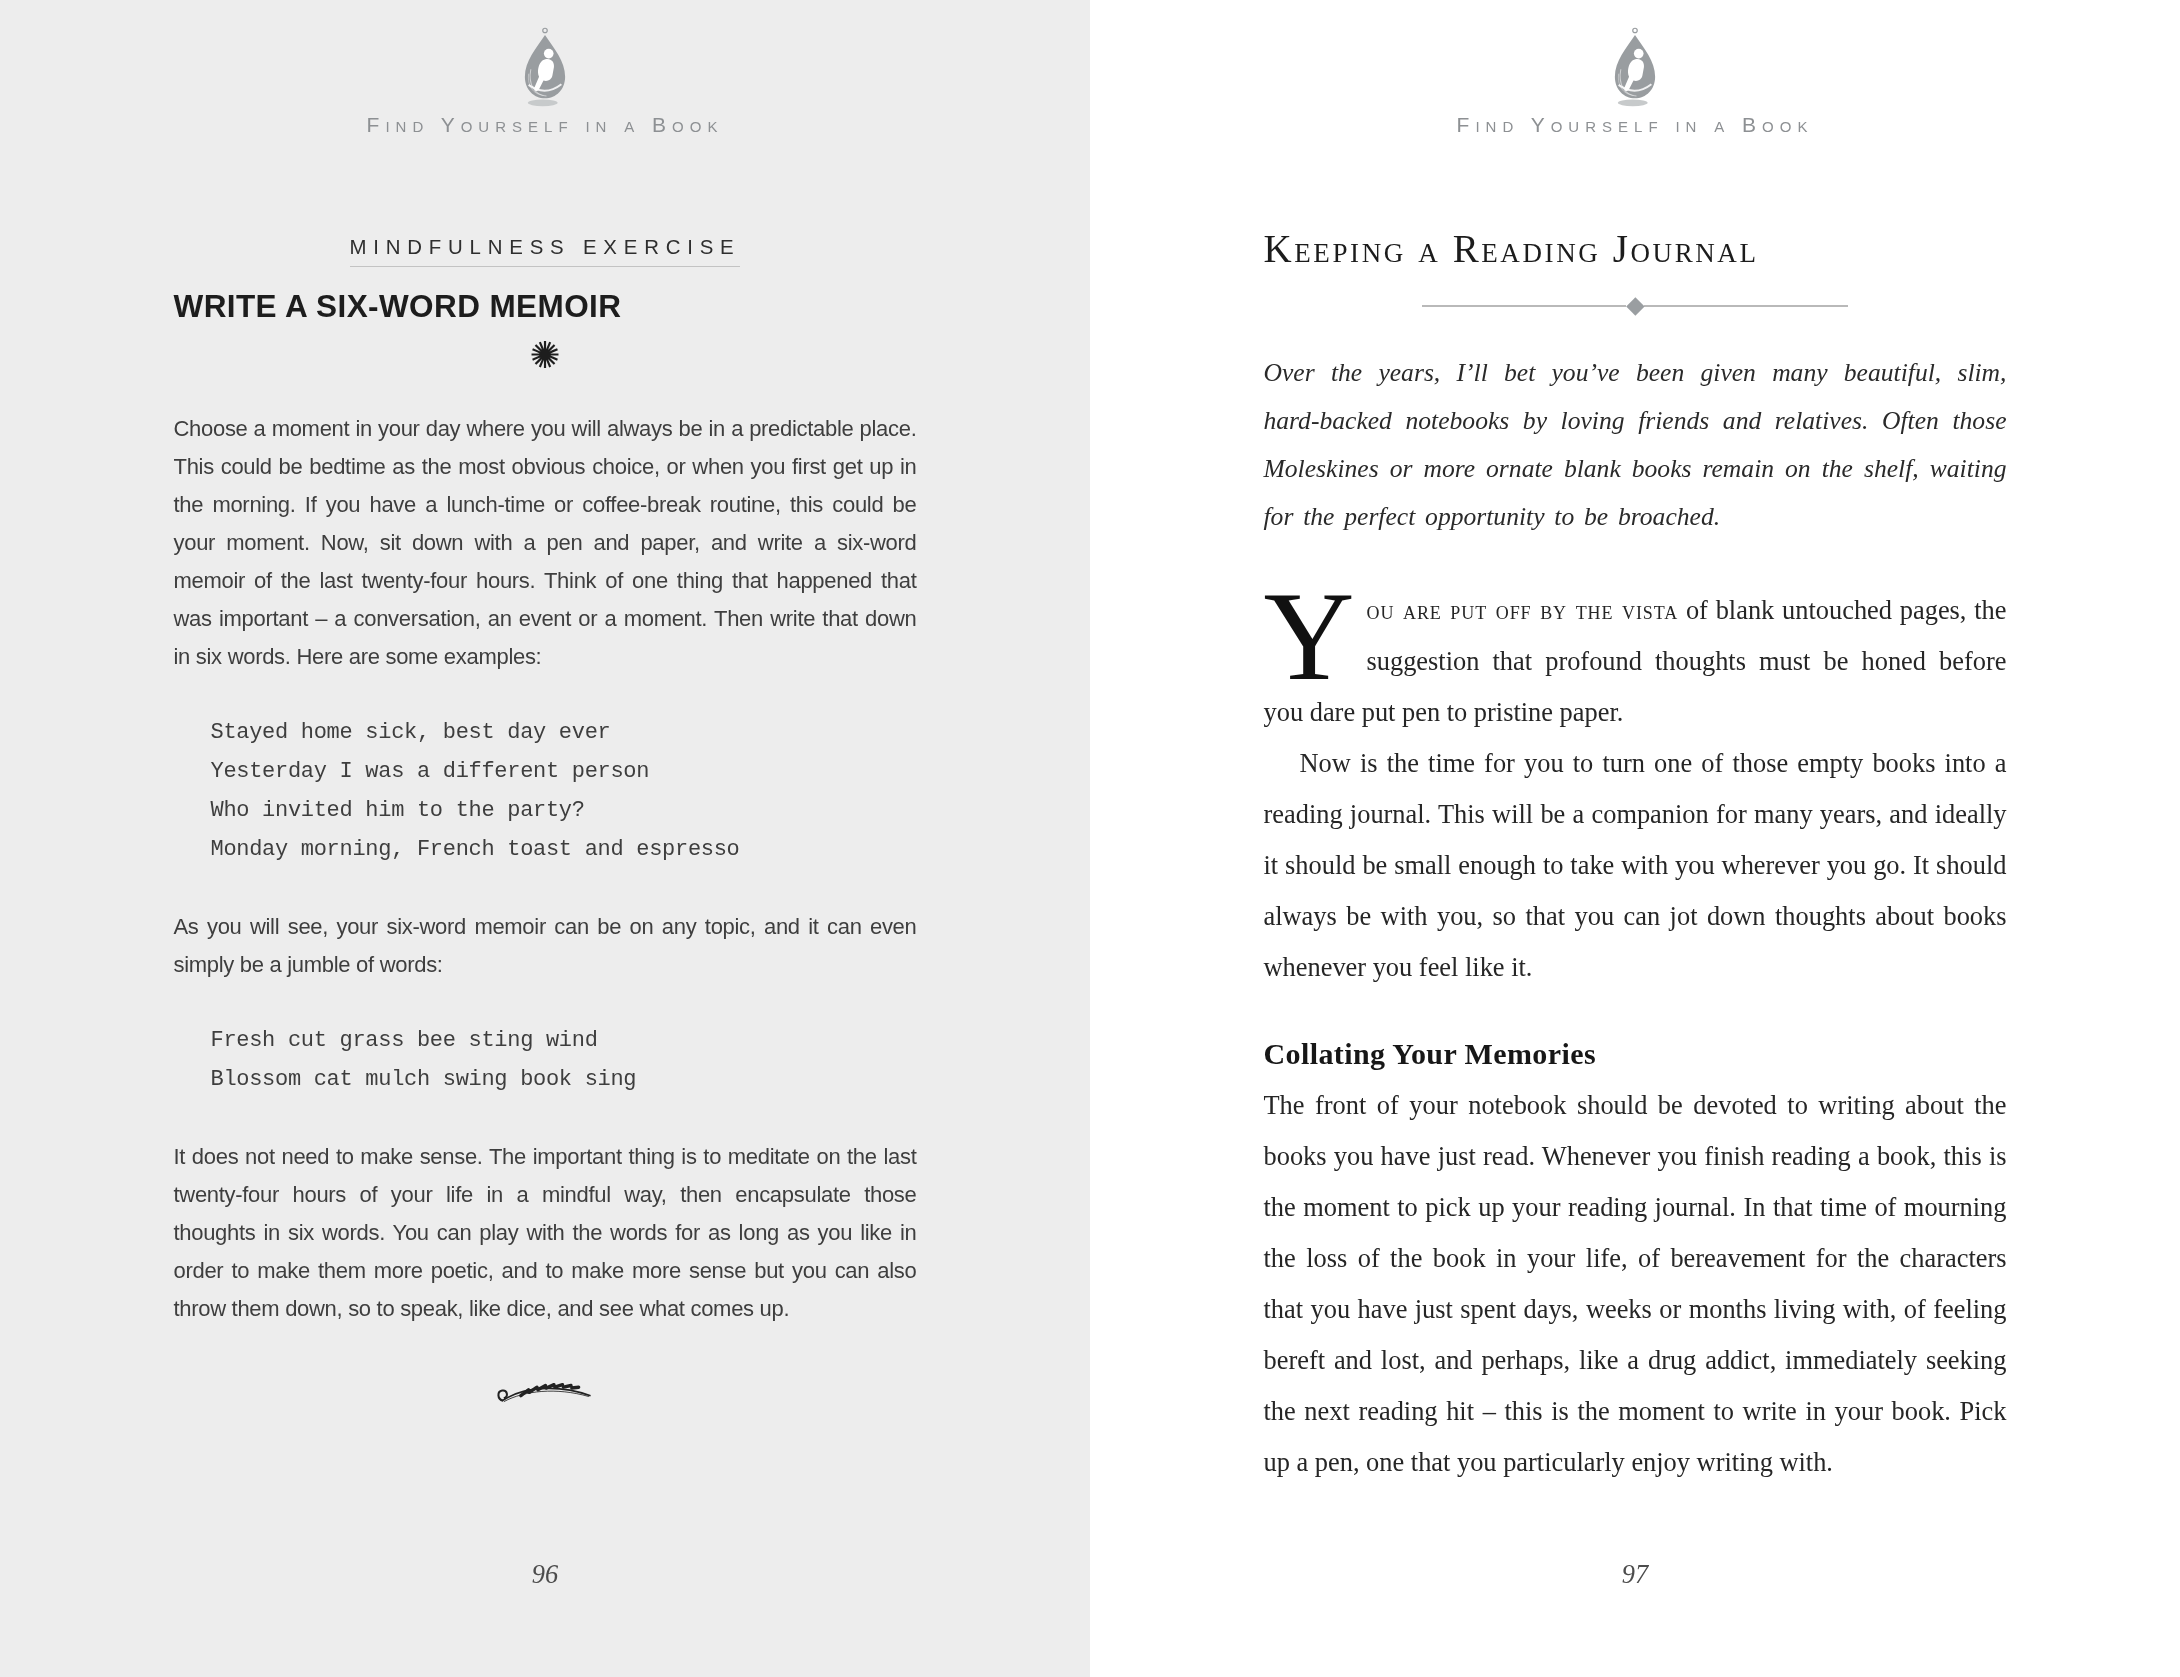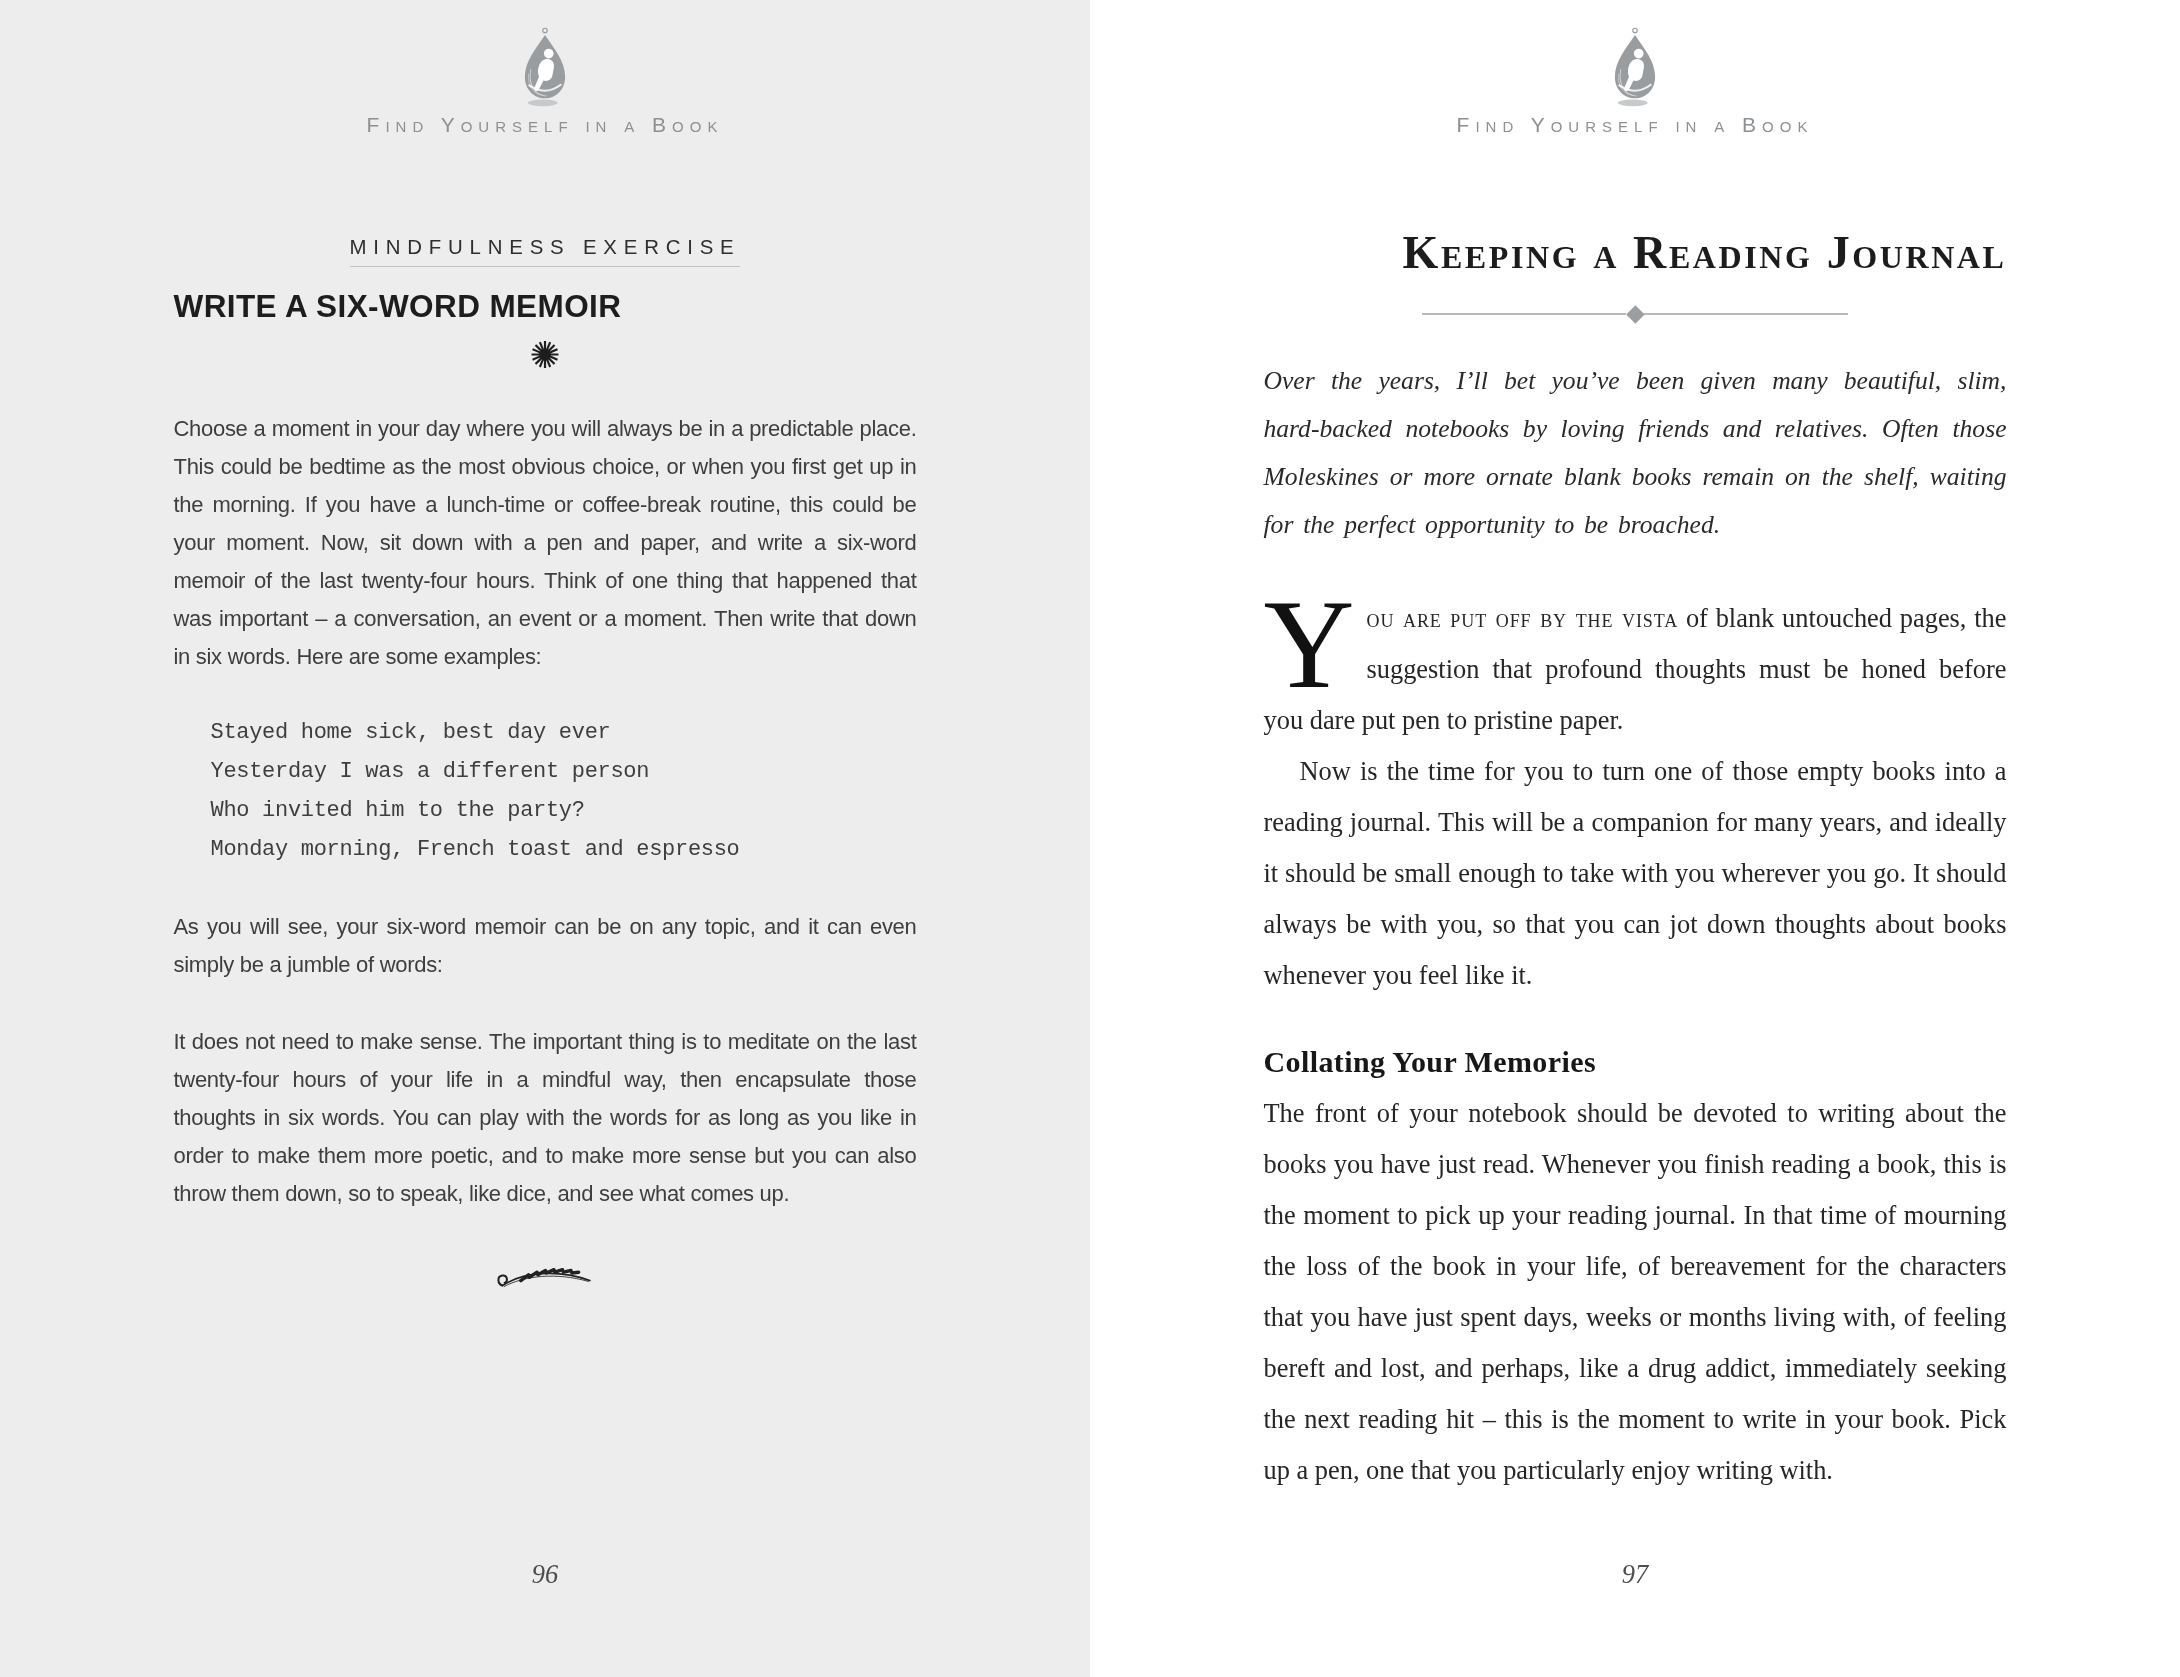--- a/index.html
+++ b/index.html
@@ -29,22 +29,22 @@
   .example-list{list-style:none;margin:37px 0 0 0;padding:0 0 0 37px;
           font-family:Liberation Mono, monospace;font-size:22px;line-height:39px;
           letter-spacing:-0.3px;color:#3e3e3e;}
   .mid-para{margin-top:39px;}
   .flourish{margin-top:49px;text-align:center;}
   .page-number{position:absolute;bottom:87px;left:0;width:100%;text-align:center;
           font-family:"Liberation Serif",serif;font-style:italic;font-size:26.4px;color:#4c4c4c;}
 
   
   .right-col{width:743px;margin:0 auto;}
-  .journal-title{margin:89px 0 0 0;text-align:right;font-family:"Liberation Serif",serif;
-          font-weight:bold;font-variant:small-caps;font-size:46px;letter-spacing:2.6px;color:#1c1c1c;}
+  .journal-title{margin:89px 0 0 0;text-align:left;font-family:"Liberation Serif",serif;
+          font-weight:normal;font-variant:small-caps;font-size:39px;letter-spacing:2.6px;color:#1c1c1c;}
   .divider{margin:29px auto 0 auto;width:426px;display:flex;align-items:center;}
   .divider .line{flex:1;height:1.7px;background:#b9b9b9;}
   .divider .diamond{width:12.8px;height:12.8px;margin:0 2.6px;background:#9a9ea1;transform:rotate(45deg);}
   .italic-intro{margin:37px 0 0 0;font-style:italic;font-size:25.6px;line-height:48px;
           text-align:justify;color:#2a2a2a;word-spacing:3.4px;}
   .serif-body{font-size:26.4px;line-height:51px;text-align:justify;color:#262626;margin:0;}
   .dropcap-para{margin-top:44px;}
   .dropcap{float:left;font-size:126px;line-height:92px;padding:5.1px 12px 0 0;color:#111;}
   .smallcaps-lead{font-variant:small-caps;letter-spacing:0.9px;}
   .indent{text-indent:36px;}
@@ -82,20 +82,24 @@
 
       <ul class="example-list">
           <li>Stayed home sick, best day ever</li>
           <li>Yesterday I was a different person</li>
           <li>Who invited him to the party?</li>
           <li>Monday morning, French toast and espresso</li>
         </ul>
 
       <p class="sans-body mid-para">As you will see, your six-word memoir can be on any topic, and it can even simply be a jumble of words:</p>
 
+      <ul class="example-list">
+          <li>Fresh cut grass bee sting wind</li>
+          <li>Blossom cat mulch swing book sing</li>
+        </ul>
 
       <p class="sans-body mid-para">It does not need to make sense. The important thing is to meditate on the last twenty-four hours of your life in a mindful way, then encapsulate those thoughts in six words. You can play with the words for as long as you like in order to make them more poetic, and to make more sense but you can also throw them down, so to speak, like dice, and see what comes up.</p>
 
       <div class="flourish">
         <svg width="101" height="34" viewBox="0 0 118 40">
           <path d="M8,28 C32,12 72,8 112,22" fill="none" stroke="#222" stroke-width="2"></path>
           <path d="M10,29 C34,16 72,12 110,23" fill="none" stroke="#222" stroke-width="1"></path>
           <path d="M9,28 c-7,-2 -7,-11 -1,-12 c6,-1 8,7 2,9" fill="none" stroke="#222" stroke-width="2.4"></path>
           <path d="M30,22 l9,-7 M40,18 l9,-6 M50,15 l9,-5 M60,13 l9,-4 M70,12 l9,-3 M80,12 l9,-2 M90,13 l8,-1" stroke="#222" stroke-width="4" stroke-linecap="round"></path>
         </svg>

